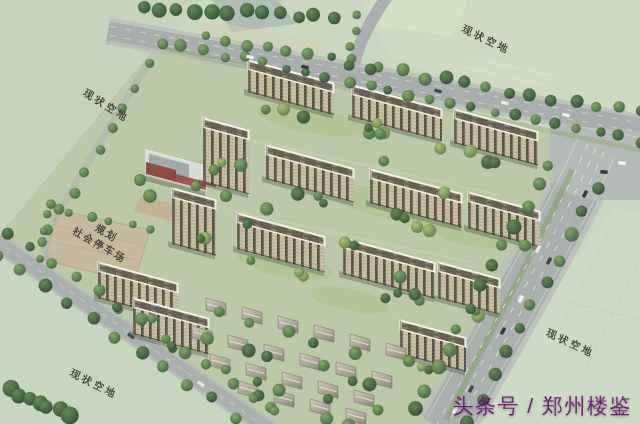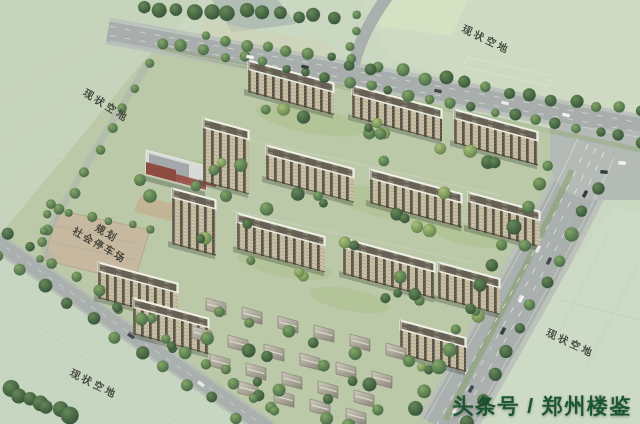--- a/index.html
+++ b/index.html
@@ -3,22 +3,22 @@
 <meta charset="utf-8">
 <style>
   html,body{margin:0;padding:0;background:#222;}
   .stage{position:relative;width:640px;height:424px;overflow:hidden;
          font-family:"Liberation Sans","DejaVu Sans",sans-serif;background:#c9d6bf;}
   .stage svg{position:absolute;left:0;top:0;}
   .site-label{position:absolute;color:#2e2e28;font-size:10px;font-weight:700;
               letter-spacing:3px;white-space:nowrap;transform-origin:left top;
               opacity:.85;}
   .site-label.two-line{text-align:center;letter-spacing:2px;line-height:1.35;}
-  .watermark{position:absolute;right:8px;bottom:4px;color:#14532d;font-size:21px;
-             font-weight:700;letter-spacing:1.5px;white-space:nowrap;
+  .watermark{position:absolute;right:8px;bottom:4px;color:#701a75;font-size:21px;
+             font-weight:400;letter-spacing:1.5px;white-space:nowrap;
              text-shadow:0 1px 3px rgba(0,0,0,.38);opacity:.97;}
 </style>
 </head>
 <body>
 
 <div class="stage">
 
   <svg id="scene" width="640" height="424" viewBox="0 0 640 424">
     <defs>
       <radialGradient id="gTreeD" cx="35%" cy="30%" r="75%">

